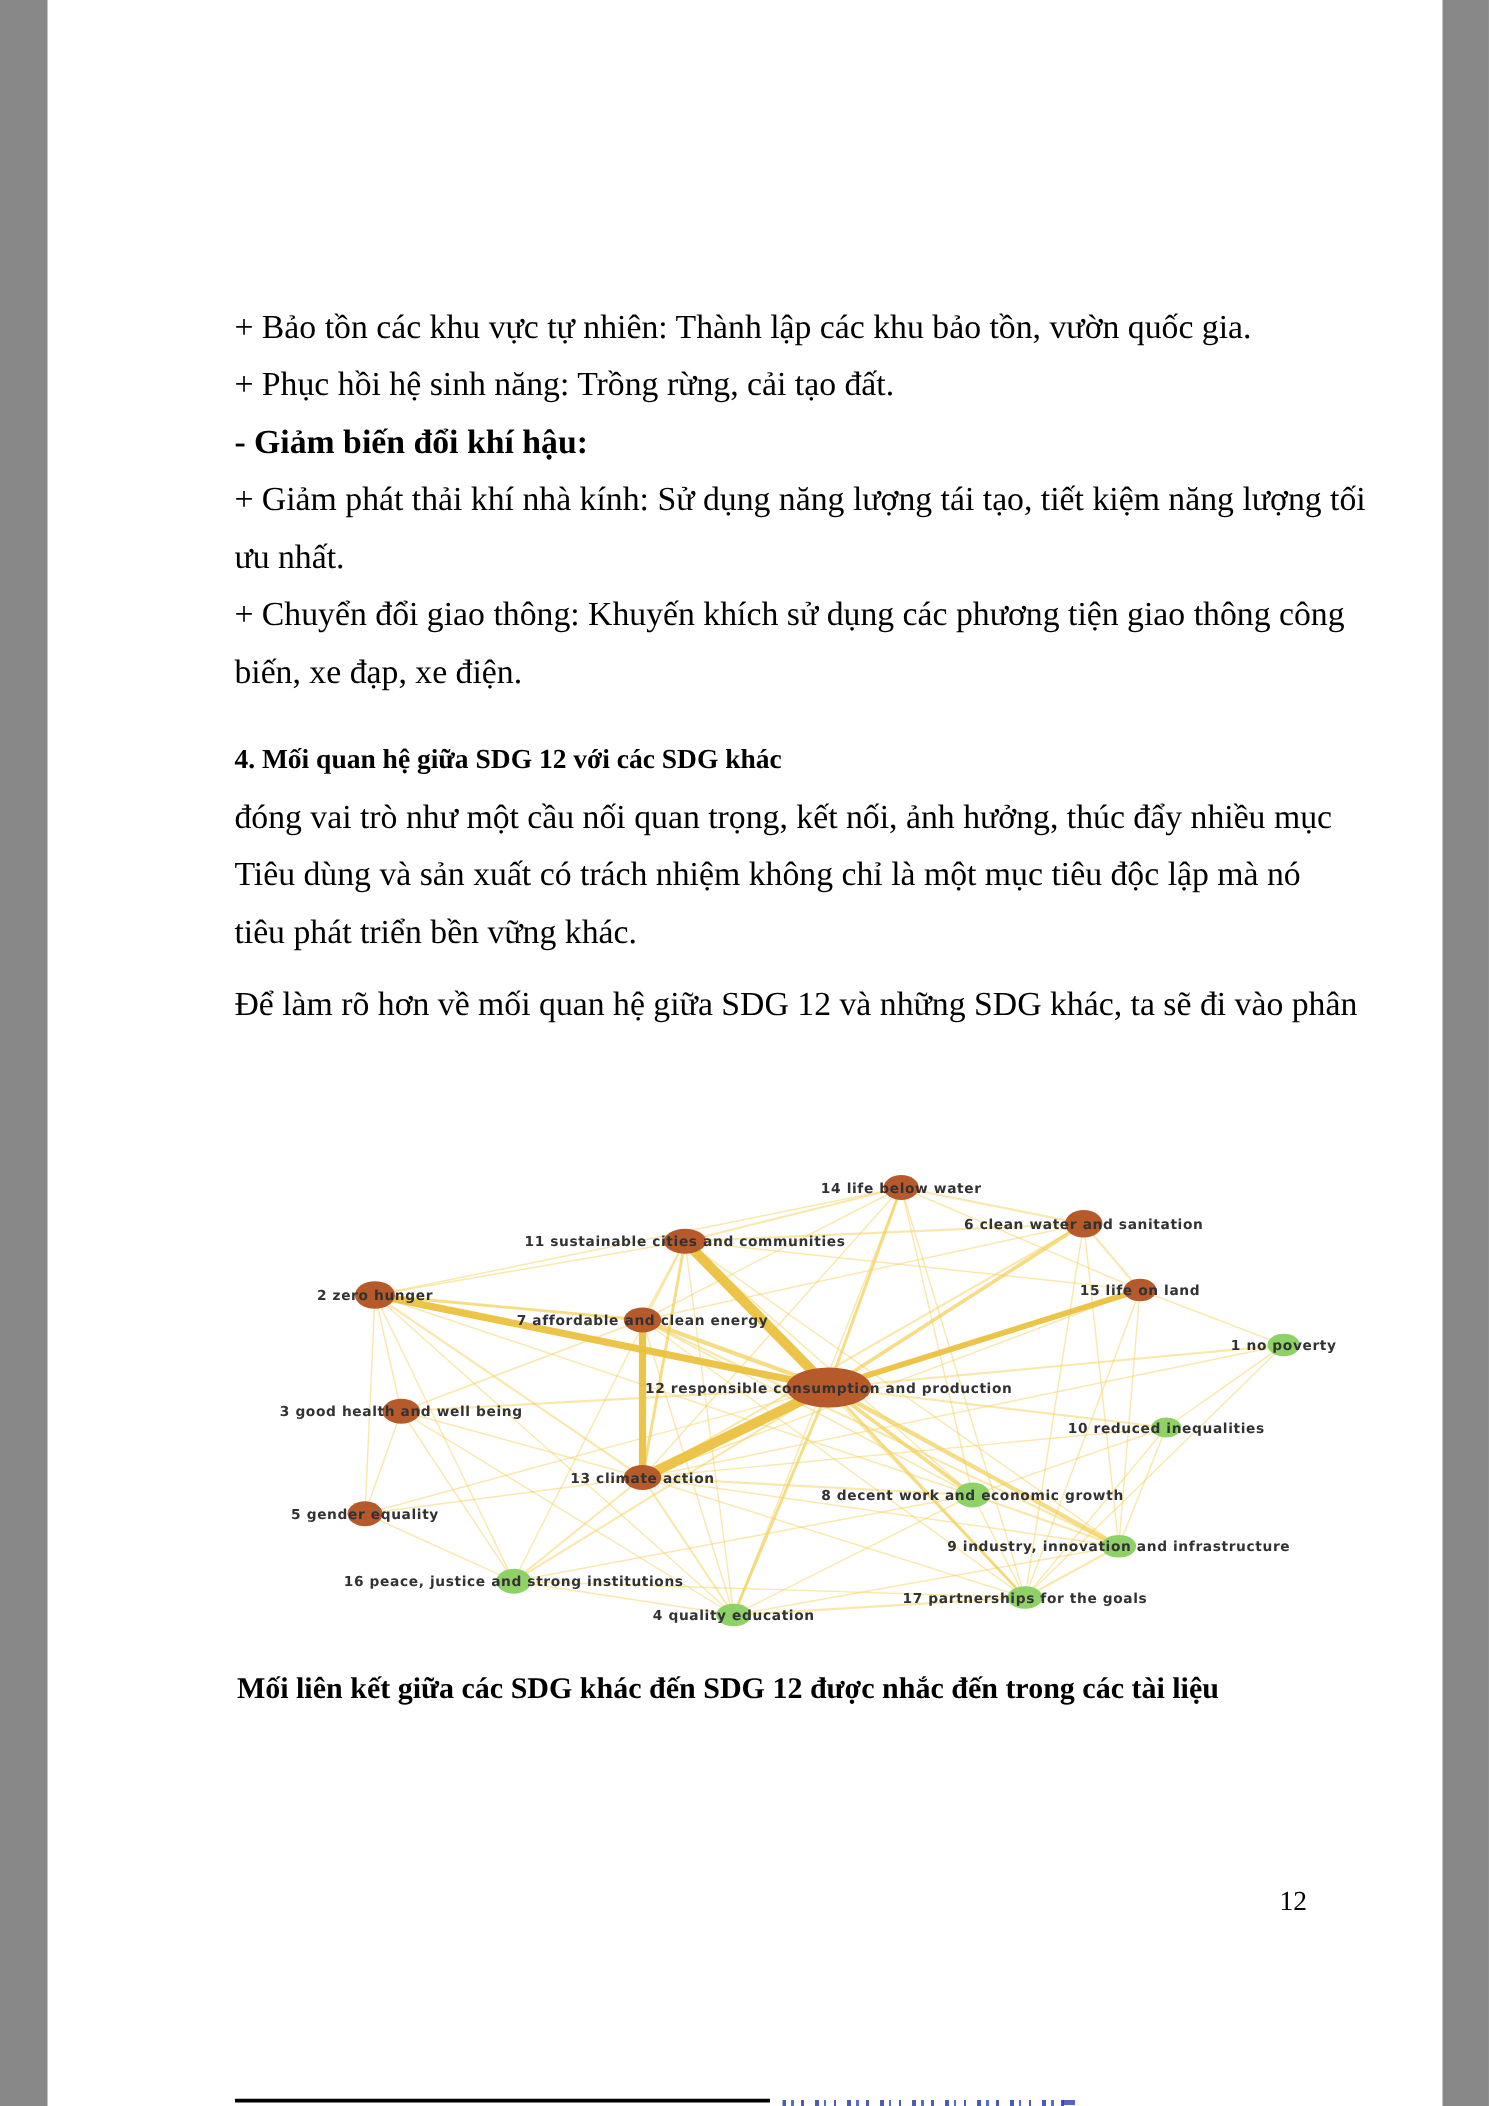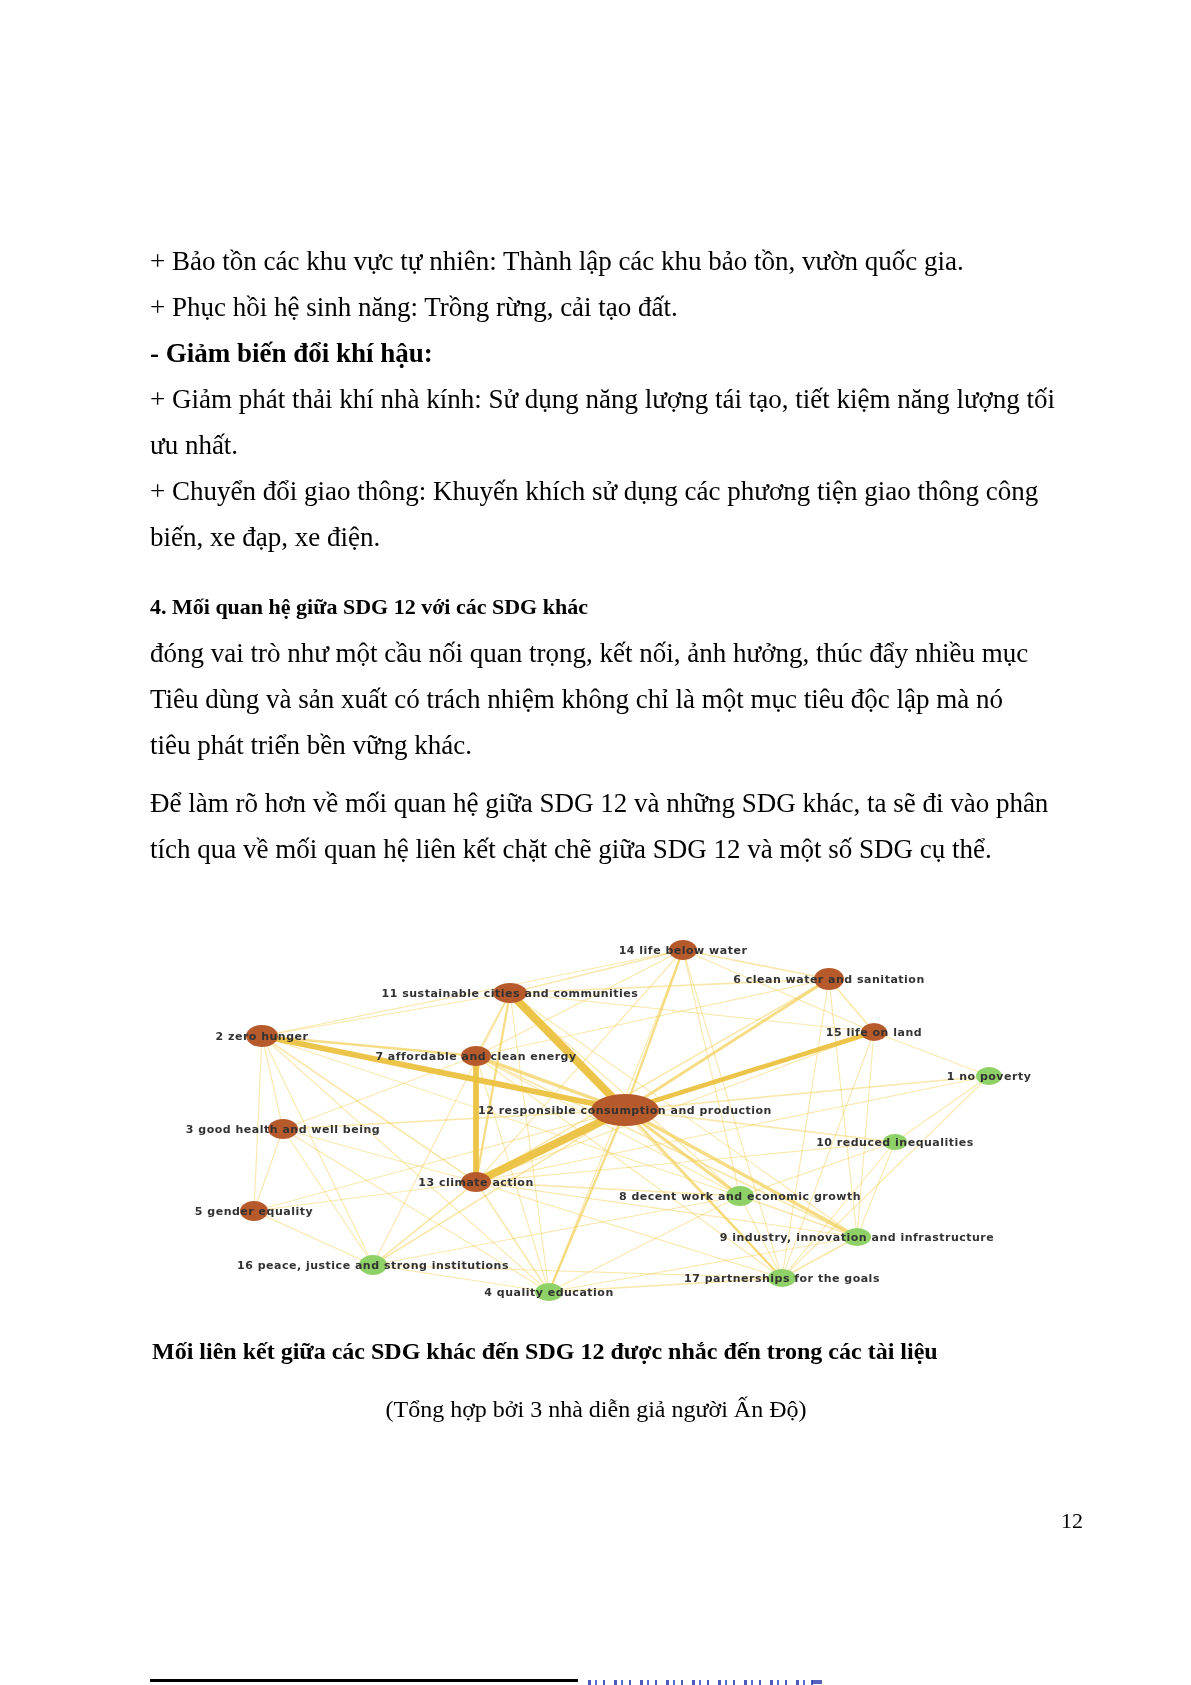--- a/index.html
+++ b/index.html
@@ -1,23 +1,24 @@
 <!DOCTYPE html>
 <html><head>
 <meta charset="utf-8">
 <style>
   html,body{margin:0;padding:0;background:#888;}
   .page{
     position:relative;
-    width:1191px;height:1685px;
+    width:1072px;height:1685px;
     margin:0 auto;
     background:#ffffff;
     font-family:"Liberation Serif", serif;
     color:#000;
     overflow:hidden;
+    padding-left:44px;
   }
   .content{
     position:absolute;
     left:150px;top:238px;width:892px;
   }
   .tline{
     font-size:27px;
     line-height:46px;
     white-space:nowrap;
   }
@@ -94,21 +95,20 @@
     <div class="section-heading">4. Mối quan hệ giữa SDG 12 với các SDG khác</div>
 
     <div class="para">
       <div class="tline">đóng vai trò như một cầu nối quan trọng, kết nối, ảnh hưởng, thúc đẩy nhiều mục</div>
       <div class="tline">Tiêu dùng và sản xuất có trách nhiệm không chỉ là một mục tiêu độc lập mà nó</div>
       <div class="tline">tiêu phát triển bền vững khác.</div>
     </div>
 
     <div class="para para2">
       <div class="tline">Để làm rõ hơn về mối quan hệ giữa SDG 12 và những SDG khác, ta sẽ đi vào phân</div>
-      <div class="tline">tích qua về mối quan hệ liên kết chặt chẽ giữa SDG 12 và một số SDG cụ thể.</div>
     </div>
   </div>
 
   <div class="figure">
     <svg viewBox="0 0 900 390" xmlns="http://www.w3.org/2000/svg">
         <line x1="475" y1="180" x2="104" y2="281" stroke="#f3cf55" stroke-width="1.15" stroke-opacity="0.48"></line>
         <line x1="360" y1="63" x2="112" y2="106" stroke="#f3cf55" stroke-width="1.15" stroke-opacity="0.48"></line>
         <line x1="360" y1="63" x2="399" y2="362" stroke="#f3cf55" stroke-width="1.15" stroke-opacity="0.48"></line>
         <line x1="360" y1="63" x2="590" y2="266" stroke="#f3cf55" stroke-width="1.15" stroke-opacity="0.48"></line>
         <line x1="360" y1="63" x2="707" y2="307" stroke="#f3cf55" stroke-width="1.15" stroke-opacity="0.48"></line>
@@ -222,20 +222,19 @@
         <text x="590" y="270" text-anchor="middle" fill="#323232" font-family="&quot;DejaVu Sans&quot;, sans-serif" font-size="11px" font-weight="bold" letter-spacing="0.5">8 decent work and economic growth</text>
         <text x="104" y="285" text-anchor="middle" fill="#323232" font-family="&quot;DejaVu Sans&quot;, sans-serif" font-size="11px" font-weight="bold" letter-spacing="0.5">5 gender equality</text>
         <text x="707" y="311" text-anchor="middle" fill="#323232" font-family="&quot;DejaVu Sans&quot;, sans-serif" font-size="11px" font-weight="bold" letter-spacing="0.5">9 industry, innovation and infrastructure</text>
         <text x="223" y="339" text-anchor="middle" fill="#323232" font-family="&quot;DejaVu Sans&quot;, sans-serif" font-size="11px" font-weight="bold" letter-spacing="0.5">16 peace, justice and strong institutions</text>
         <text x="632" y="352" text-anchor="middle" fill="#323232" font-family="&quot;DejaVu Sans&quot;, sans-serif" font-size="11px" font-weight="bold" letter-spacing="0.5">17 partnerships for the goals</text>
         <text x="399" y="366" text-anchor="middle" fill="#323232" font-family="&quot;DejaVu Sans&quot;, sans-serif" font-size="11px" font-weight="bold" letter-spacing="0.5">4 quality education</text>
       </svg>
   </div>
 
   <div class="fig-caption">Mối liên kết giữa các SDG khác đến SDG 12 được nhắc đến trong các tài liệu</div>
-  <div class="fig-subcaption">(Tổng hợp bởi 3 nhà diễn giả người Ấn Độ)</div>
 
   <div class="page-number">12</div>
 
   <div class="footnote-rule"></div>
   <div class="clipped-footnote-text"></div>
   <div class="clipped-footnote-dash"></div>
 </div>
 
 </body></html>

